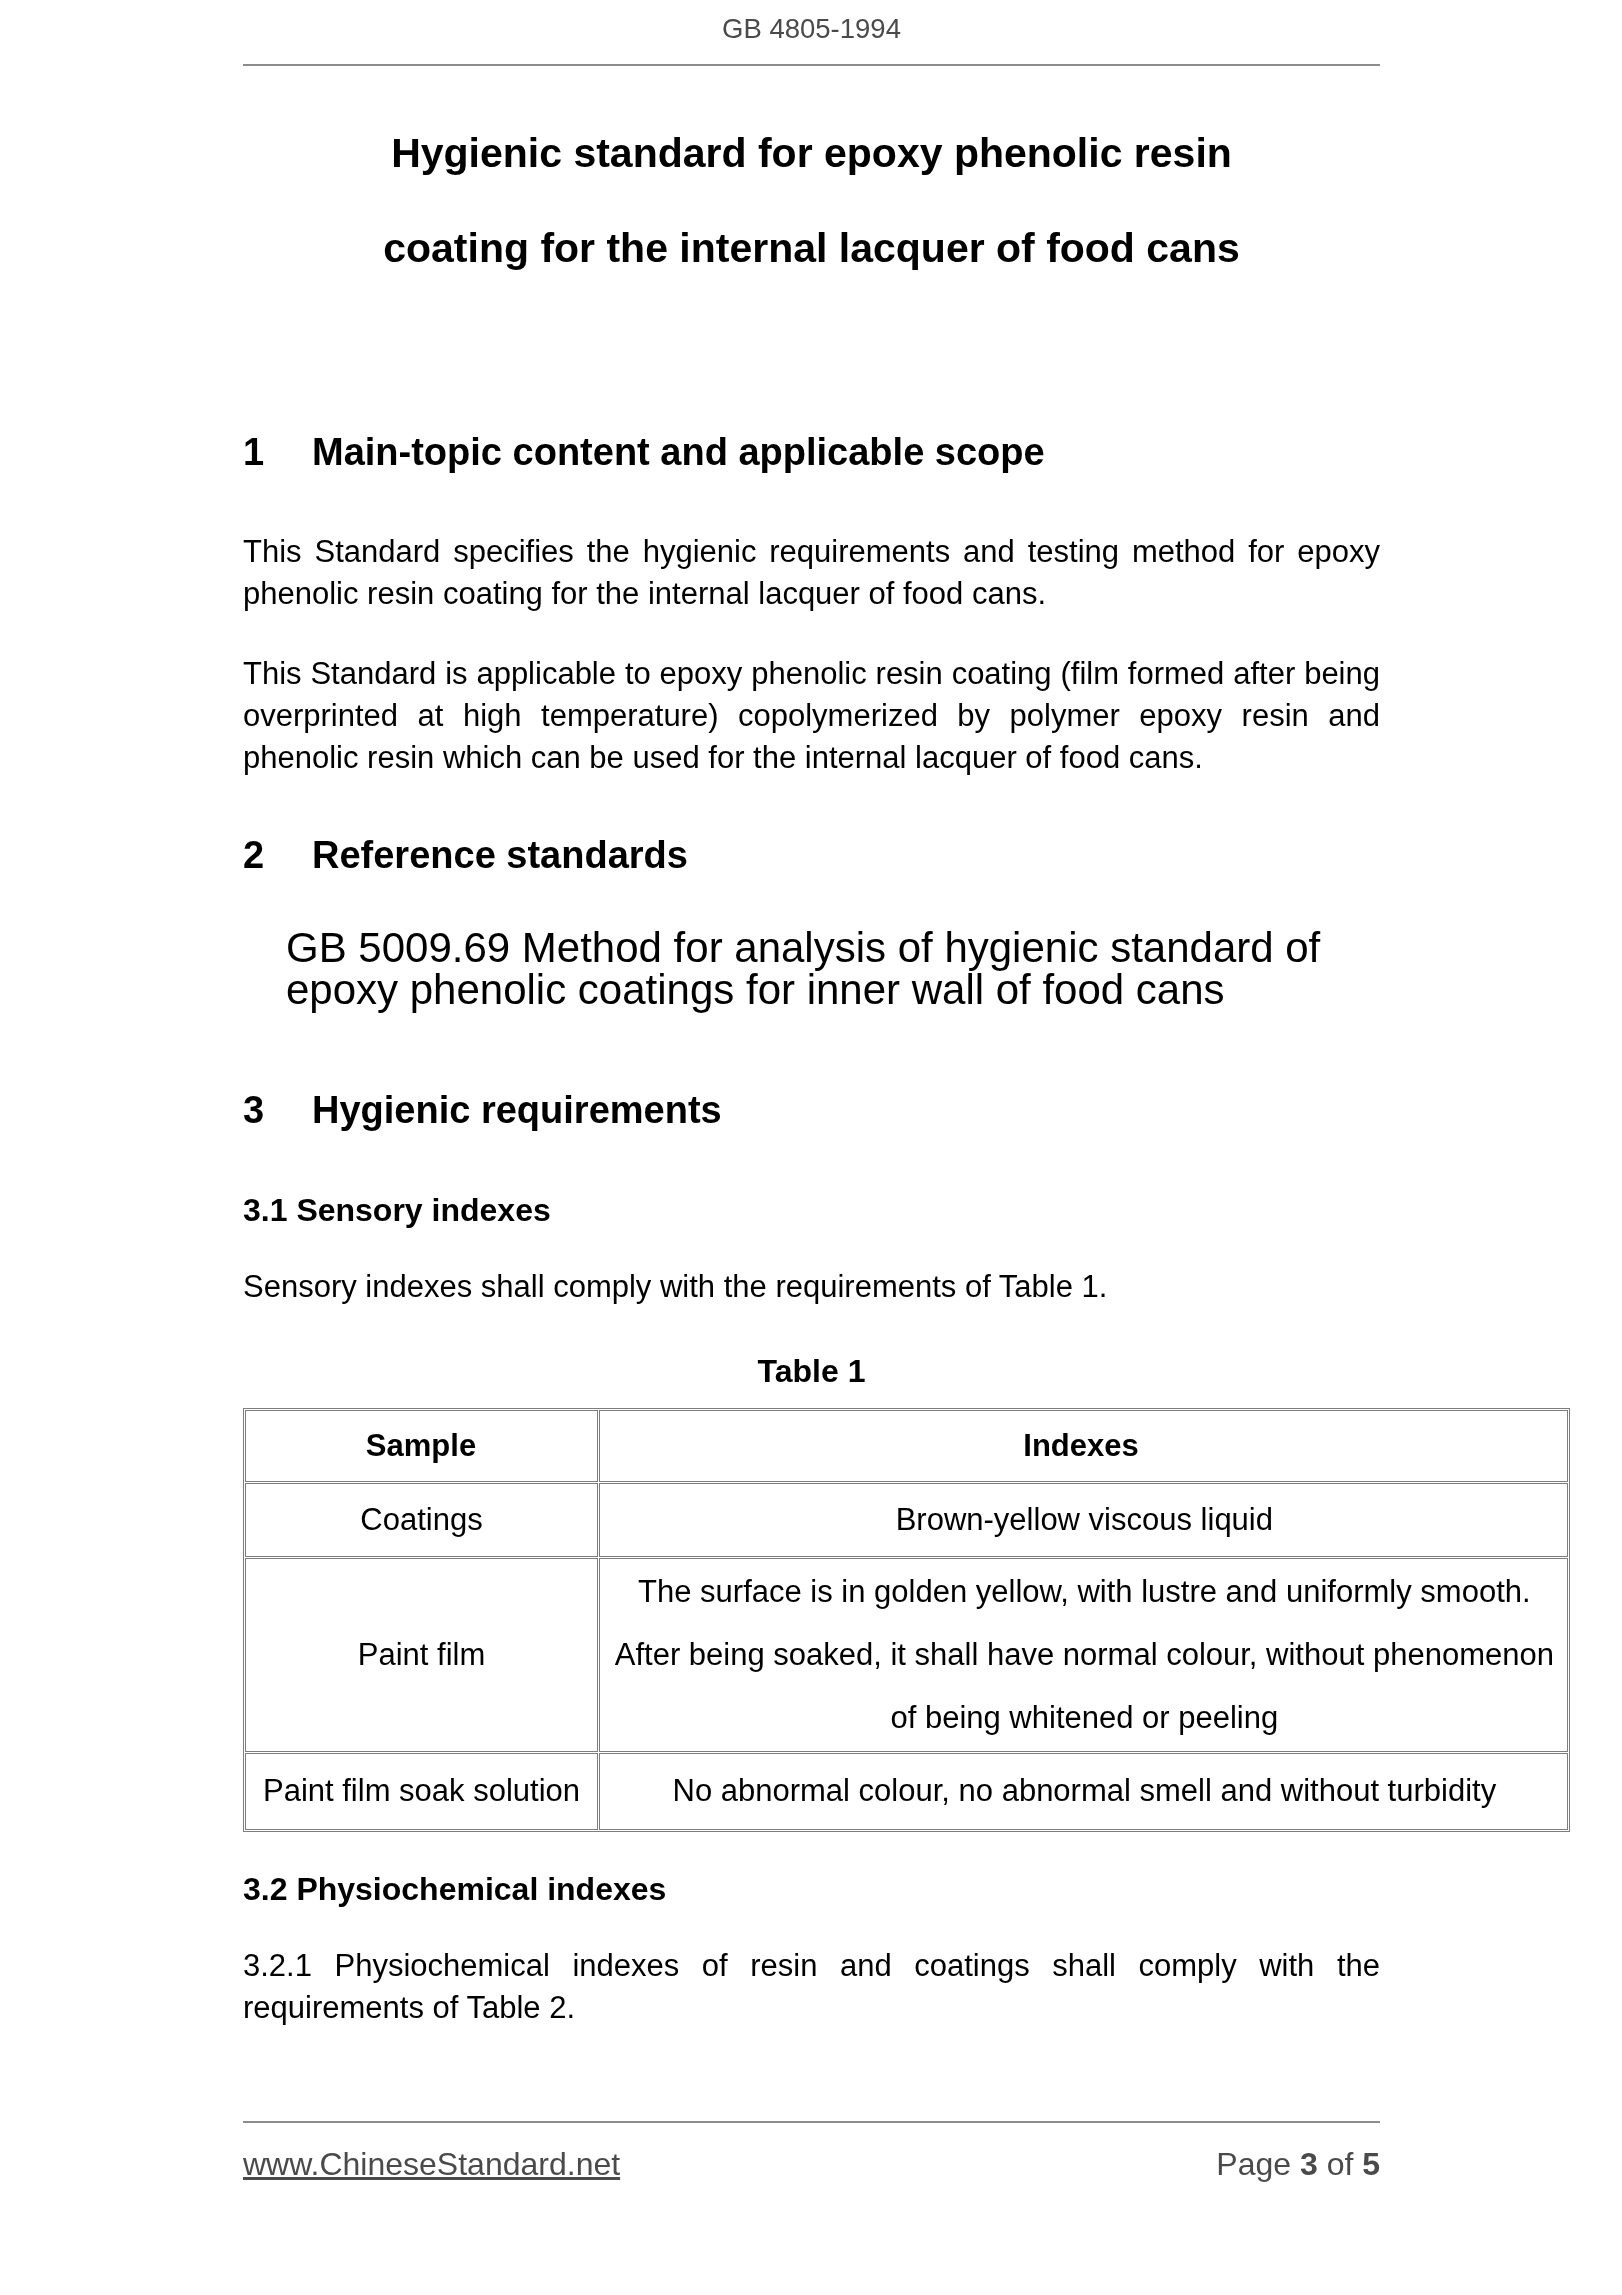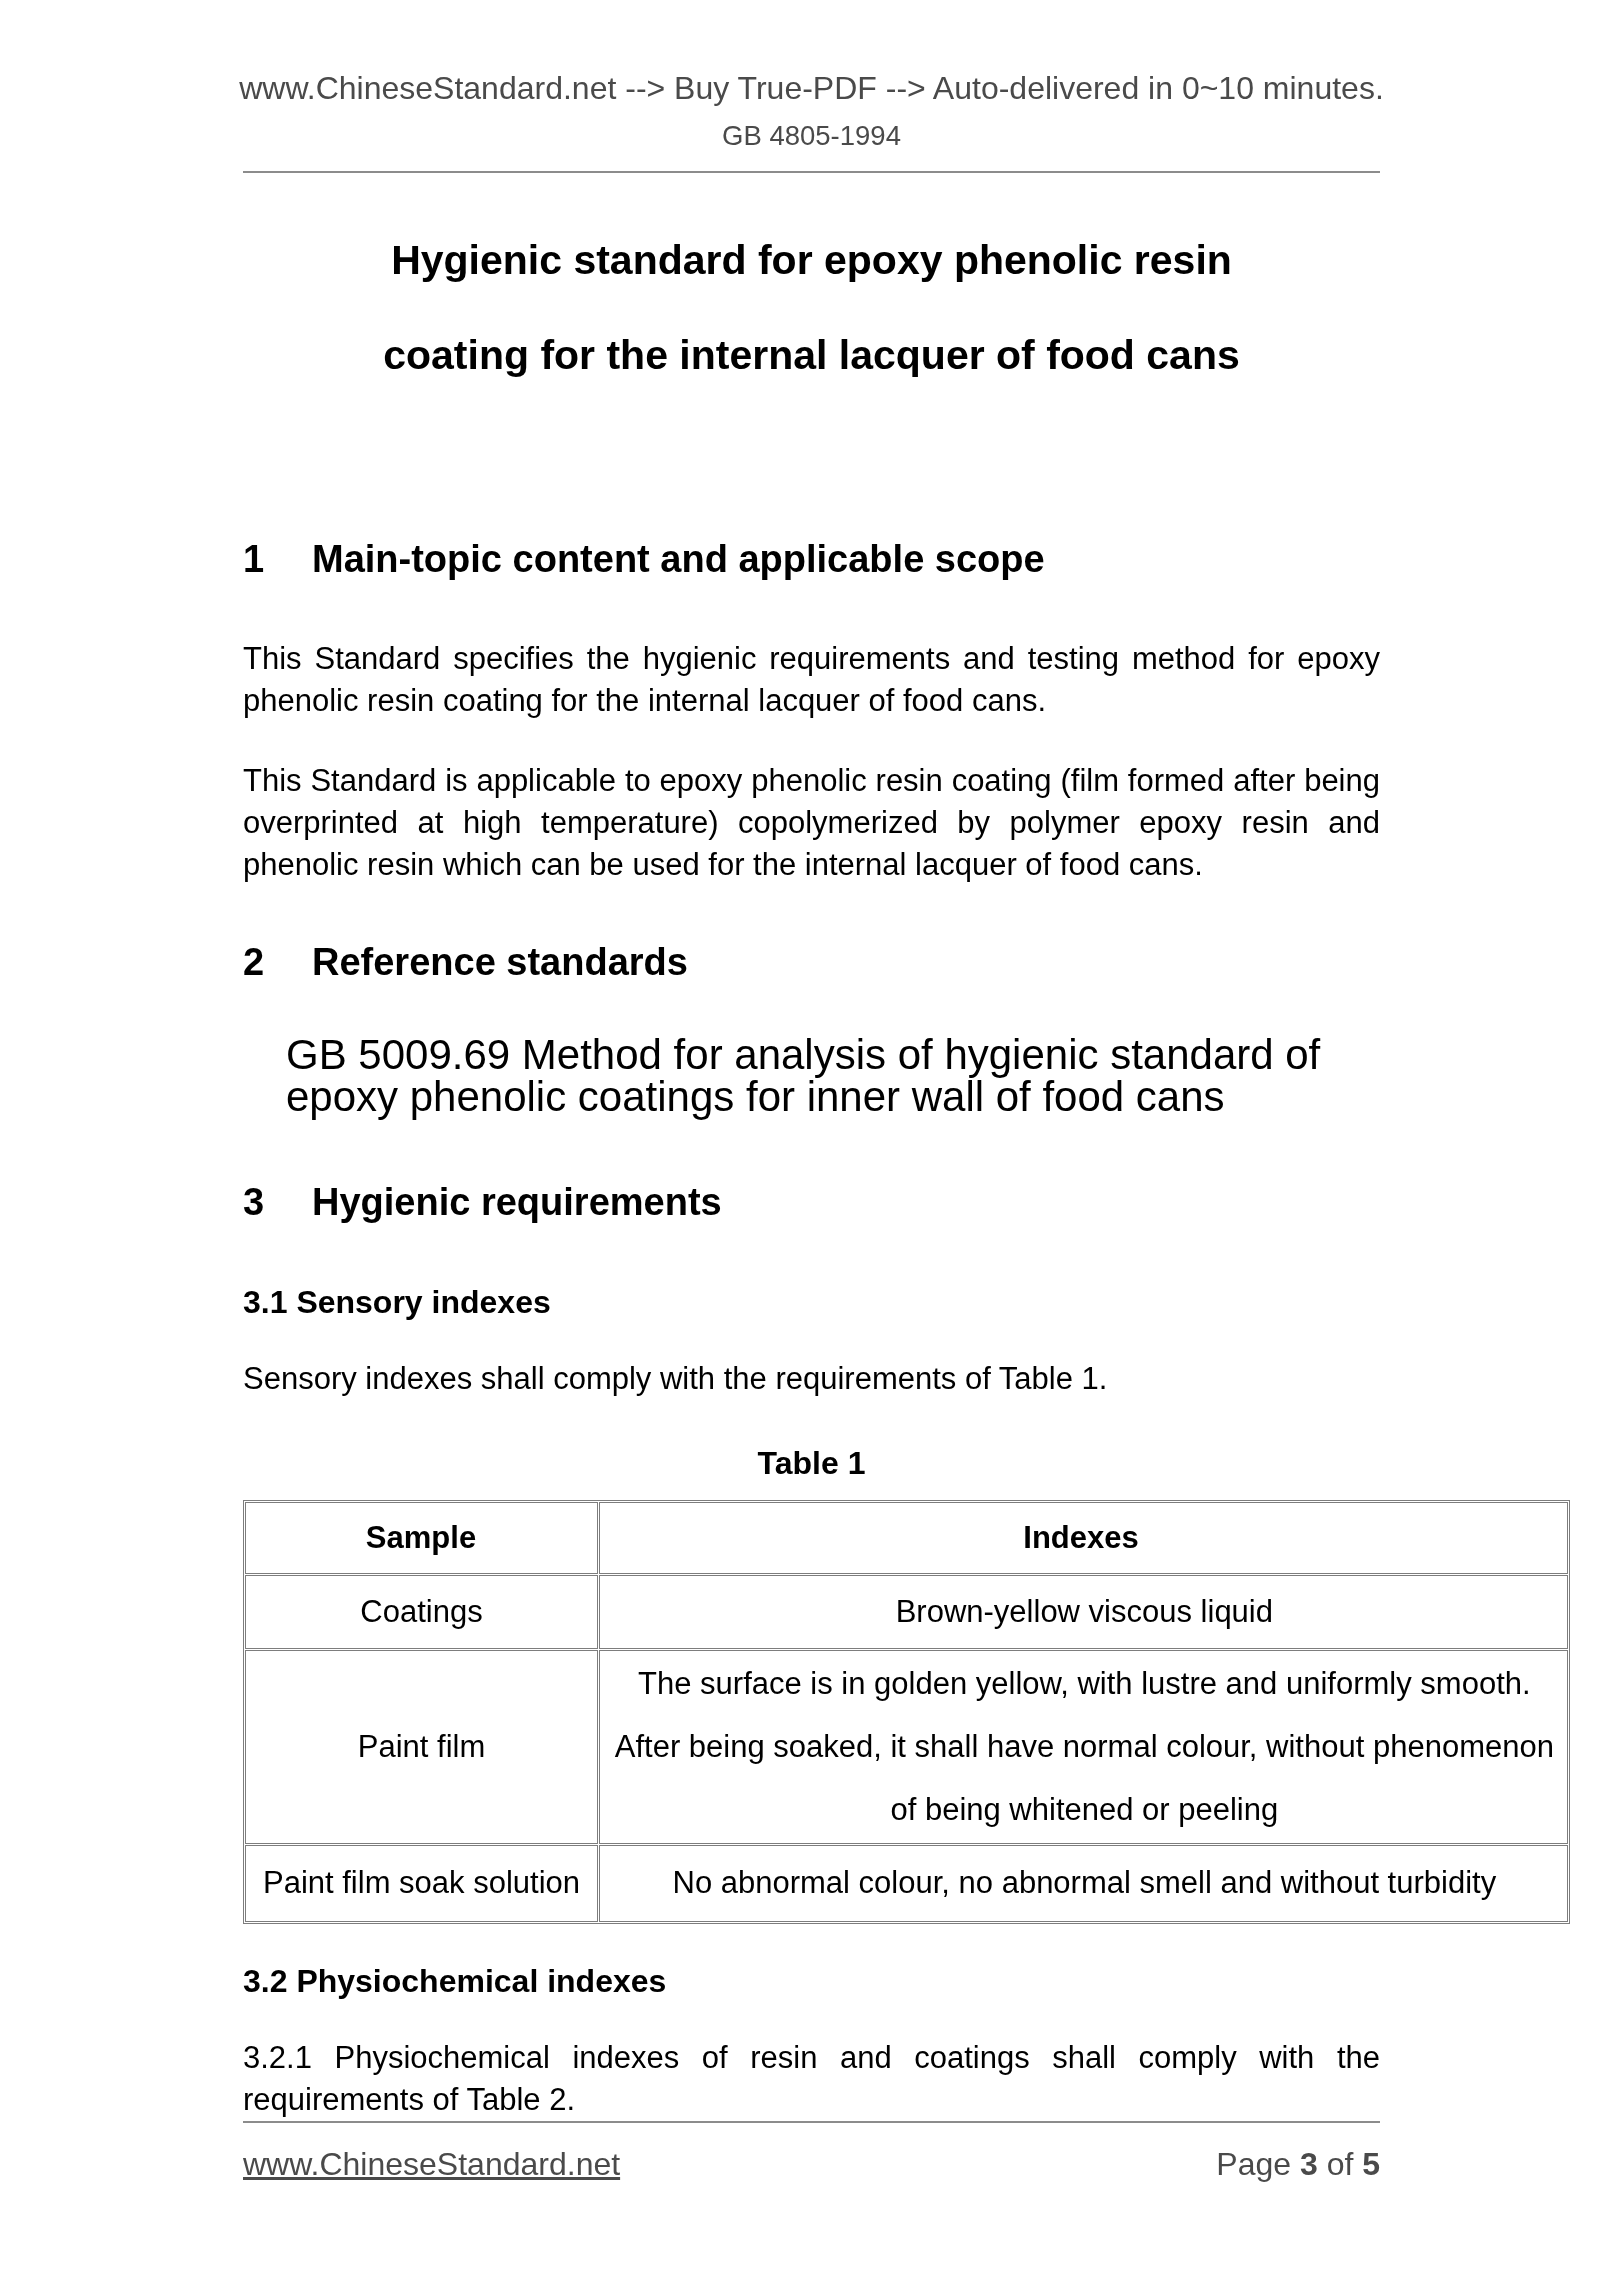--- a/index.html
+++ b/index.html
@@ -57,21 +57,21 @@
     font-size: 38px;
     font-weight: bold;
     line-height: 48px;
   }
   .sec-heading .sec-num {
     display: inline-block;
     min-width: 69px;
   }
   .h-sec1 { margin-top: 132px; }
   .h-sec2 { margin-top: 52px; }
-  .h-sec3 { margin-top: 60px; }
+  .h-sec3 { margin-top: 75px; }
 
   .para {
     font-size: 31px;
     line-height: 42px;
     text-align: justify;
   }
   .p1 { margin-top: 55px; }
   .p2 { margin-top: 38px; }
 
   .ref-para {
@@ -154,21 +154,20 @@
     cursor: pointer;
   }
   .page-indicator b { font-weight: bold; }
 </style>
 </head>
 <body>
 
 <div class="page">
 
   <div>
-    <div class="hdr-line1">www.ChineseStandard.net --&gt; Buy True-PDF --&gt; Auto-delivered in 0~10 minutes.</div>
     <div class="hdr-line2">GB 4805-1994</div>
     <hr class="rule">
   </div>
 
   <div class="content">
 
     <div class="doc-title">
       <div>Hygienic standard for epoxy phenolic resin</div>
       <div>coating for the internal lacquer of food cans</div>
     </div>

